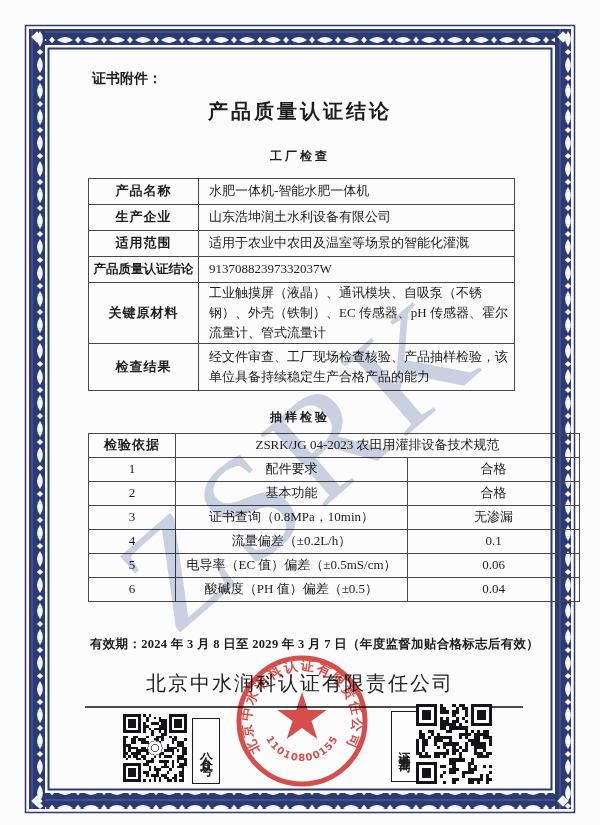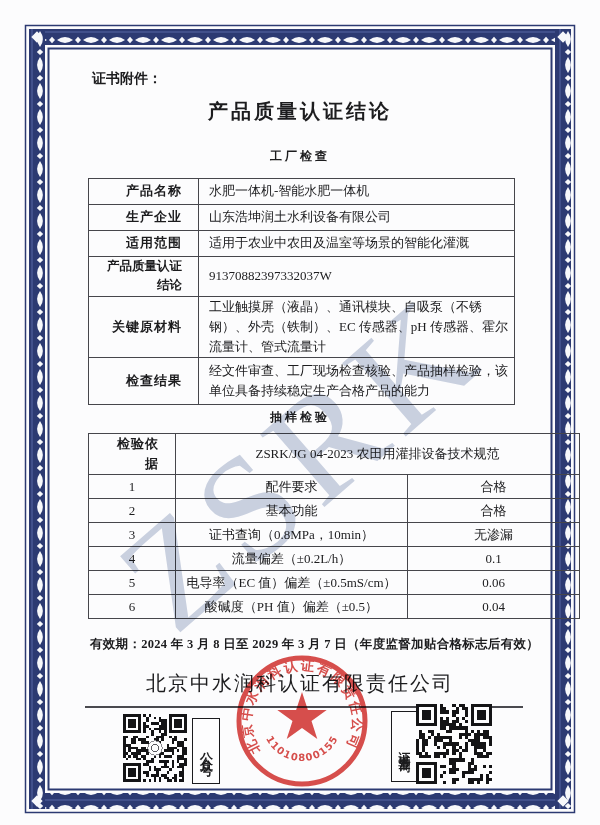--- a/index.html
+++ b/index.html
@@ -13,21 +13,21 @@
   .h2.factory{top:148px;}
   .h2.sampling{top:409px;}
   
   table{border-collapse:collapse;table-layout:fixed;font-size:13px;}
   .t1{left:88px;top:178px;width:427px;}
   .t2{left:88px;top:433px;width:492px;}
   td{border:1px solid #46464b;padding:0 6px;vertical-align:middle;line-height:1.55;}
   .t1 td,.t2 td{height:25px;}
   .t1 tr.tall td{height:46px;}
   .t2 td{height:23px;}
-  td.lbl{text-align:right;font-weight:bold;letter-spacing:1px;padding:0 16px;}
+  td.lbl{text-align:center;font-weight:bold;letter-spacing:1px;padding:0 2px;}
   td.val{text-align:left;padding-left:10px;margin-top:32px;}
   td.ctr{text-align:center;}
   
   .validity{left:90px;top:636px;width:470px;font-size:12.5px;font-weight:bold;letter-spacing:.3px;}
   .company{left:0;top:670px;width:600px;text-align:center;font-size:20px;font-weight:500;letter-spacing:2px;}
   .sigline{left:85px;top:706px;width:438px;border-top:2px solid #4a4a4f;height:0;}
   
   .vbox{border:1.5px solid #1b1b1e;display:flex;align-items:center;justify-content:center;
         writing-mode:vertical-rl;text-orientation:upright;font-weight:bold;letter-spacing:6px;background:#fdfdfe;}
   .vbox.pub{left:192px;top:718px;width:26px;height:64px;font-size:13px;}

